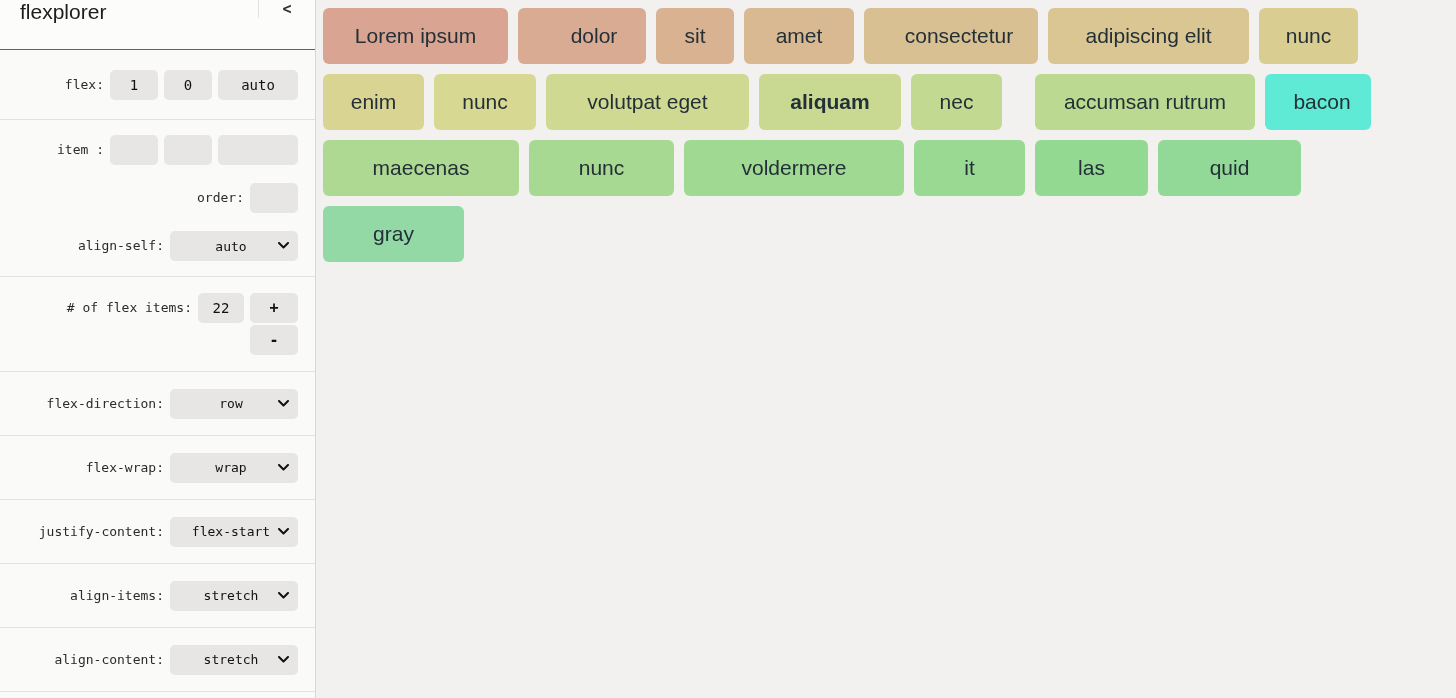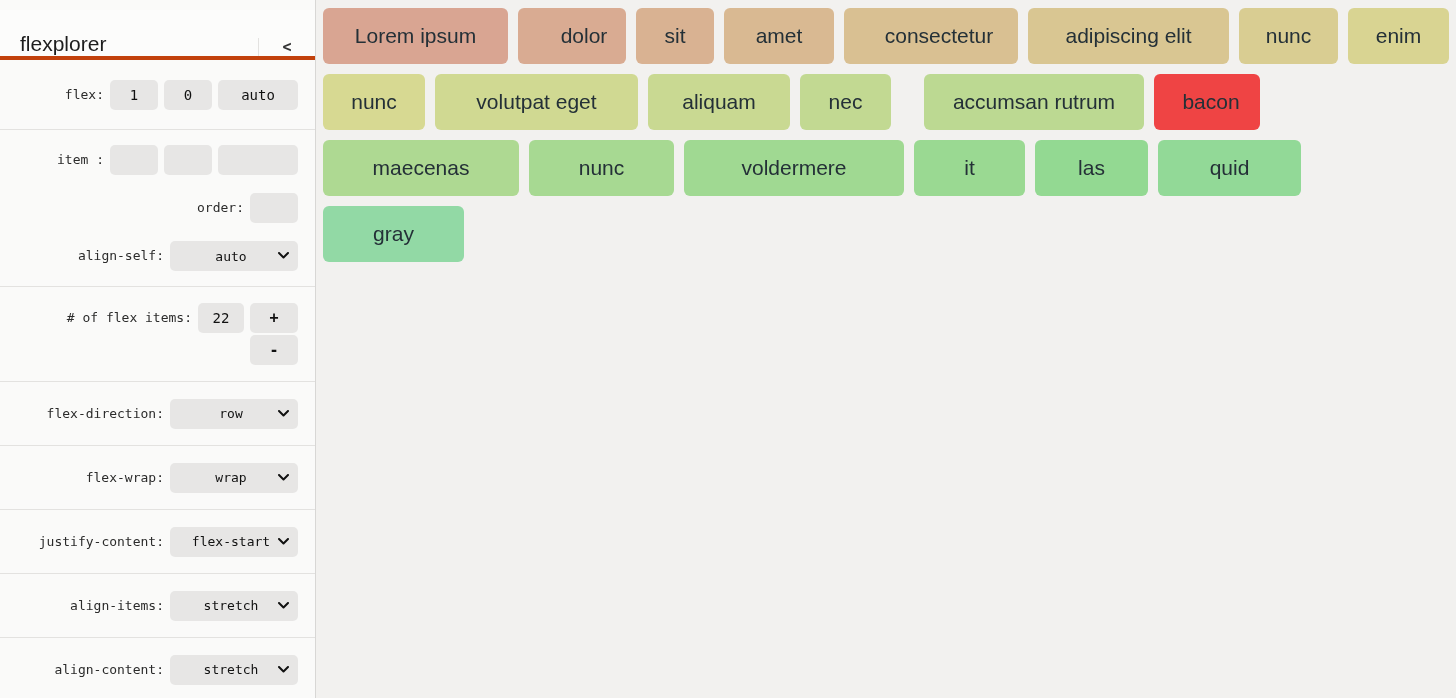--- a/index.html
+++ b/index.html
@@ -5,22 +5,22 @@
   * { margin:0; padding:0; box-sizing:border-box; }
   html,body { width:1456px; height:698px; overflow:hidden; }
   body { display:flex; background:#f2f1ef; font-family:"Liberation Sans", sans-serif; }
 
   
   .sidebar {
     width:316px; height:698px; flex:0 0 auto;
     background:#fafaf9; border-right:1px solid #d8d7d5;
   }
   .sb-header {
-    height:50px; display:flex; align-items:flex-end;
-    border-bottom:4px solid #c2410c; background:#fcfcfb;margin-top:10px;
+    height:50px; display:flex; align-items:flex-start;
+    border-bottom:1px solid #c2410c; background:#fcfcfb;
   }
   .sb-title {
     flex:1; display:flex; align-items:center; padding-left:20px;
     font-size:21px; color:#1d1d1d;
   }
   .collapse-btn {
     width:57px; display:flex; align-items:center; justify-content:center;
     border-left:1px solid #e3e2e0; cursor:pointer;
     font-size:15px; font-weight:bold; color:#333;
     font-family:"DejaVu Sans Mono", monospace;
@@ -189,33 +189,33 @@
         <svg width="11" height="7" viewBox="0 0 11 7">
             <polyline points="1,1 5.5,5.5 10,1" fill="none" stroke="#111" stroke-width="2" stroke-linecap="round" stroke-linejoin="round"></polyline>
           </svg>
       </div>
     </div>
   </section>
 </aside>
 
 <main class="stage">
     <div class="flex-item" style="background: rgb(217, 165, 146); width: 185px;">Lorem ipsum</div>
-    <div class="flex-item" style="background: rgb(217, 171, 146); width: 108px; padding-left: 24px;">dolor</div>
+    <div class="flex-item" style="background: rgb(217, 171, 146); width: 128px; padding-left: 24px;">dolor</div>
     <div class="flex-item" style="background: rgb(217, 178, 146); width: 78px;">sit</div>
     <div class="flex-item" style="background: rgb(217, 185, 146); width: 110px;">amet</div>
     <div class="flex-item" style="background: rgb(217, 192, 146); width: 174px; padding-left: 16px;">consectetur</div>
     <div class="flex-item" style="background: rgb(217, 198, 146); width: 201px;">adipiscing elit</div>
     <div class="flex-item" style="background: rgb(217, 205, 146); width: 99px;">nunc</div>
     <div class="flex-item" style="background: rgb(217, 212, 146); width: 101px;">enim</div>
     <div class="flex-item" style="background: rgb(215, 217, 146); width: 102px;">nunc</div>
     <div class="flex-item" style="background: rgb(208, 217, 146); width: 203px;">volutpat eget</div>
-    <div class="flex-item" style="background: rgb(201, 217, 146); width: 142px;">aliquam</div>
+    <div class="flex-item" style="background: rgb(201, 217, 146); width: 142px; font-weight: bold;">aliquam</div>
     <div class="flex-item" style="background: rgb(194, 217, 146); width: 91px;">nec</div>
     <div class="flex-item" style="background: rgb(188, 217, 146); width: 220px; margin-left: 28px;">accumsan rutrum</div>
-    <div class="flex-item" style="background: #ef4444; width: 106px; padding-left: 8px;">bacon</div>
+    <div class="flex-item" style="background: #5eead4; width: 106px; padding-left: 8px;">bacon</div>
     <div class="flex-item" style="background: rgb(174, 217, 146); width: 196px;">maecenas</div>
     <div class="flex-item" style="background: rgb(167, 217, 146); width: 145px;">nunc</div>
     <div class="flex-item" style="background: rgb(160, 217, 146); width: 220px;">voldermere</div>
     <div class="flex-item" style="background: rgb(154, 217, 146); width: 111px;">it</div>
     <div class="flex-item" style="background: rgb(147, 217, 146); width: 113px;">las</div>
     <div class="flex-item" style="background: rgb(146, 217, 151); width: 143px;">quid</div>
     <div class="flex-item" style="background: rgb(146, 217, 165); width: 141px;">gray</div>
   </main>
 
 </body></html>

